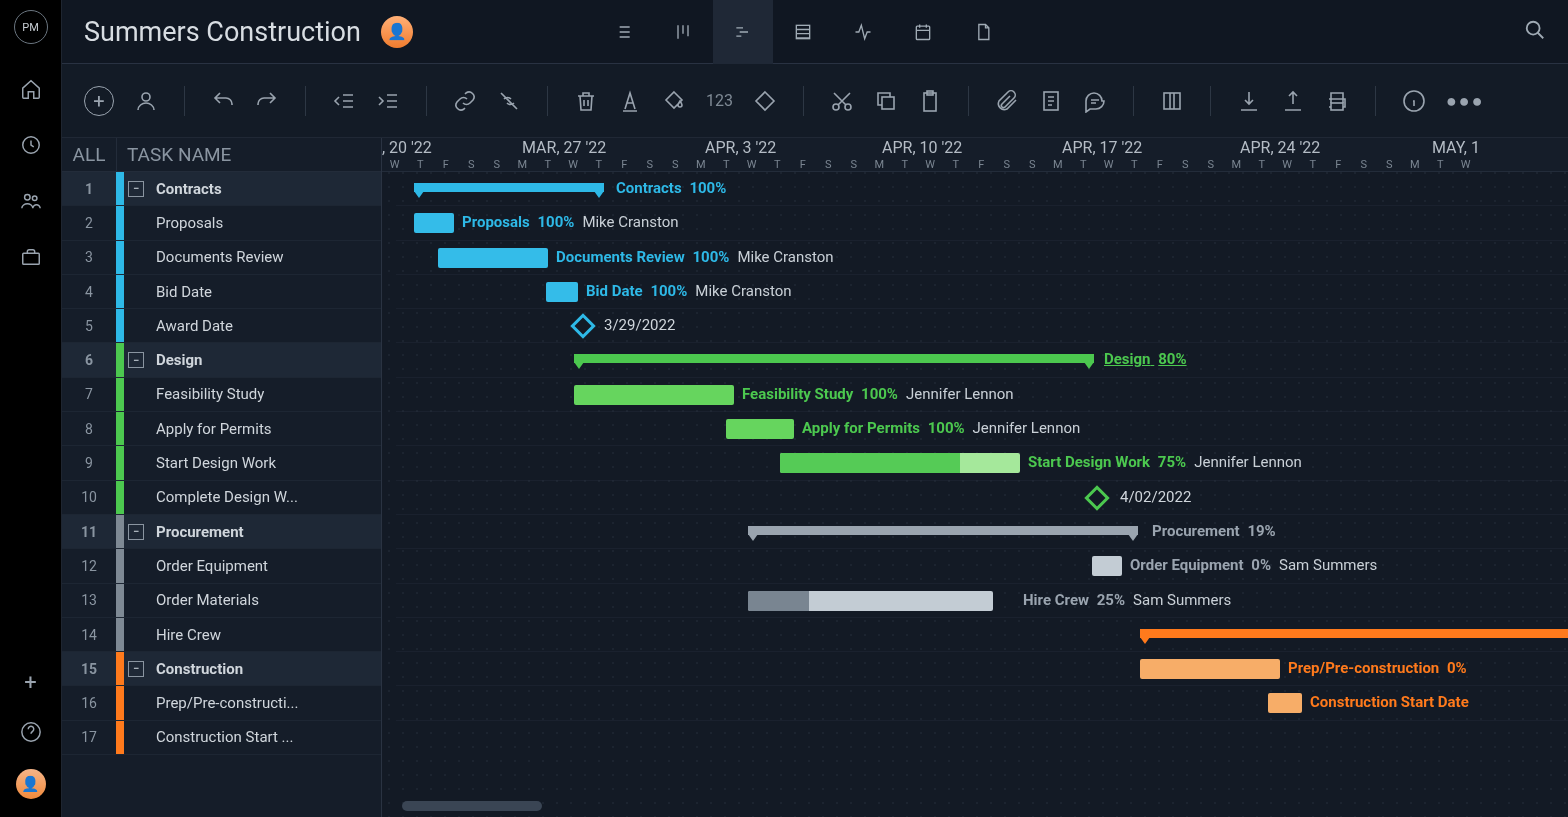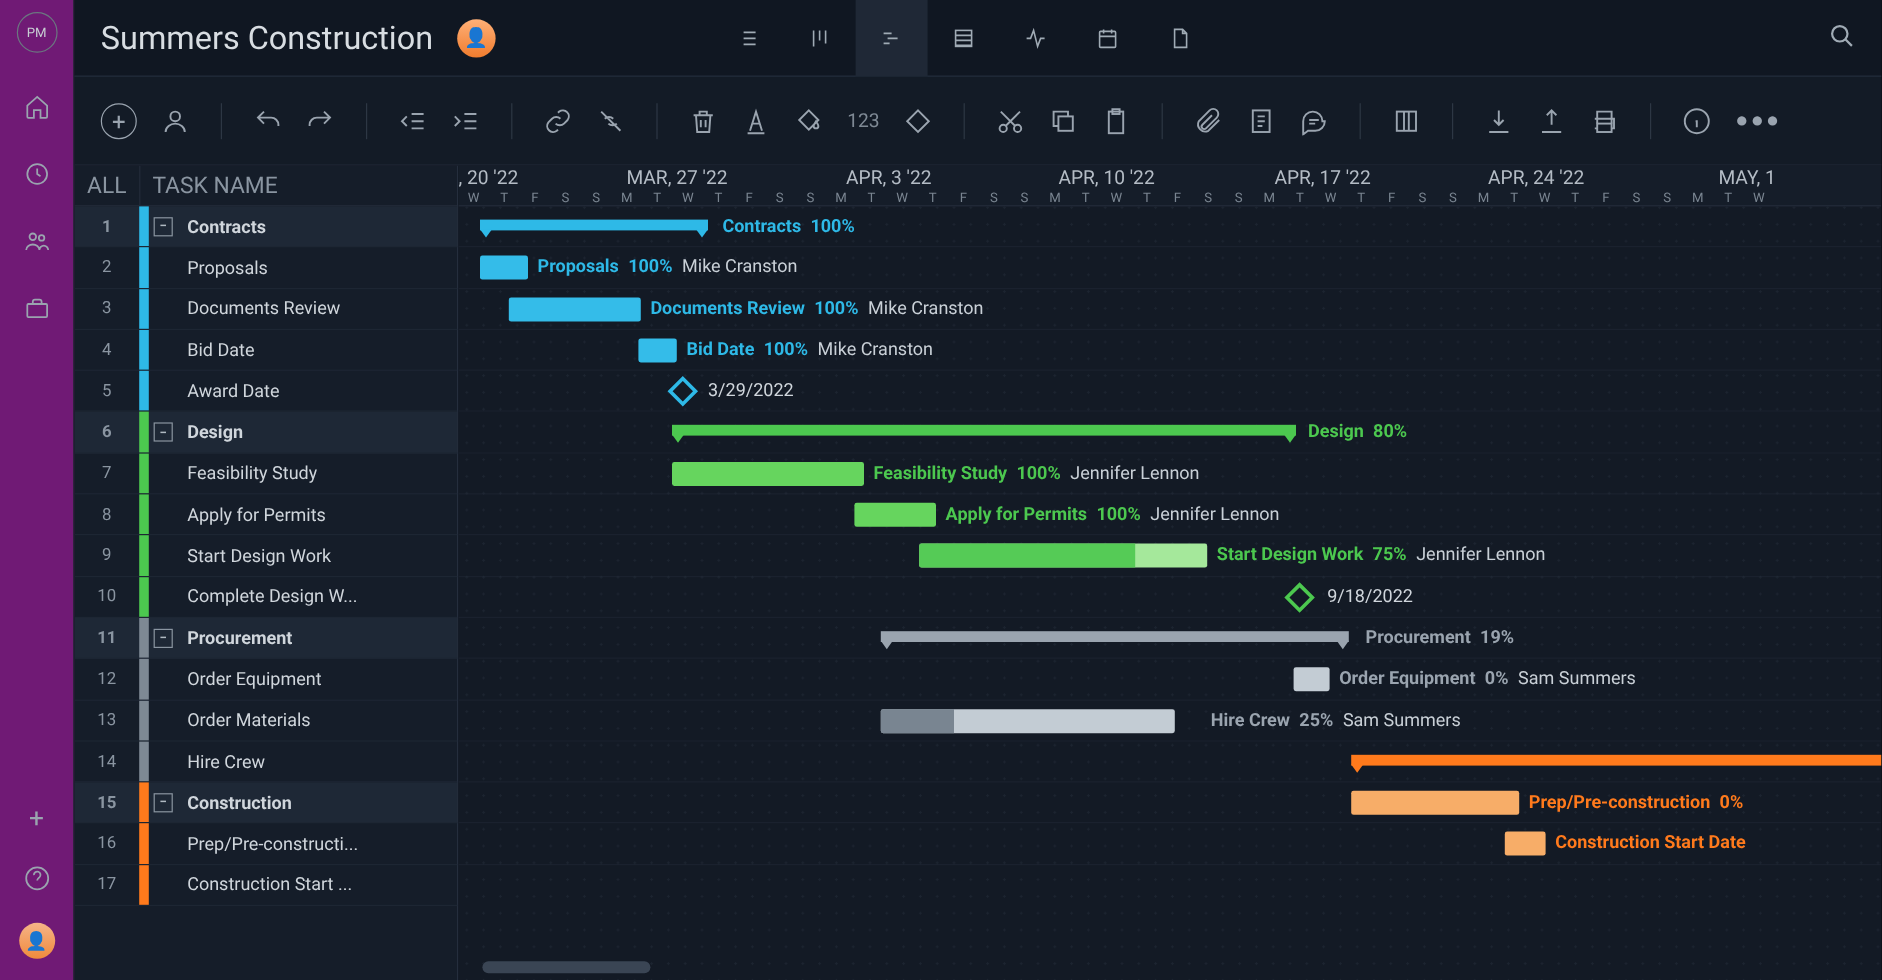--- a/index.html
+++ b/index.html
@@ -1,20 +1,20 @@
 <!DOCTYPE html>
 <html><head>
 <meta charset="utf-8">
 <style>
 * { margin: 0; padding: 0; box-sizing: border-box; }
 html, body { width: 1568px; height: 817px; overflow: hidden; font-family: -apple-system, "Segoe UI", Roboto, sans-serif; background: #0d1117; color: #c7cdd3; }
 .app { display: flex; height: 100%; }
 
 
-.rail { width: 62px; background: #701a75; border-right: 1px solid #1e2530; display: flex; flex-direction: column; align-items: center; padding-top: 10px; gap: 34px; }
+.rail { width: 62px; background: #000000; border-right: 1px solid #1e2530; display: flex; flex-direction: column; align-items: center; padding-top: 10px; gap: 34px; }
 .rail-top { display:flex; flex-direction:column; align-items:center; gap:34px; }
 .rail-bottom { margin-top:auto; display:flex; flex-direction:column; align-items:center; gap:26px; padding-bottom:18px;}
 .rail svg { width:22px; height:22px; stroke:#9aa4af; fill:none; stroke-width:1.6; }
 .rail .logo { width:34px; height:34px; border-radius:50%; border:1.5px solid #6b7680; display:flex; align-items:center; justify-content:center; font-size:11px; color:#c7cdd3; }
 .rail .avatar { width:30px; height:30px; border-radius:50%; background: linear-gradient(#f5b488,#f08a3c); display:flex; align-items:center; justify-content:center; font-size:15px;}
 .rail .plus { font-size:22px; color:#9aa4af; }
 
 
 .main { flex:1; display:flex; flex-direction:column; }
 
@@ -51,21 +51,21 @@
 .row .txt{ padding-left:6px; color:#d0d6dc; white-space:nowrap; overflow:hidden; text-overflow:ellipsis; max-width:210px;}
 .row.child .txt{ padding-left:32px; color:#d0d6dc; font-weight:400;}
 
 
 .gantt { flex:1; position:relative; background:#131a25; background-image:radial-gradient(#1c2430 1px, transparent 1px); background-size:14px 14px; overflow:hidden;}
 .timeline { height:34px; border-bottom:1px solid #232c3a; position:relative; background:#151d29;}
 .timeline .maj { position:absolute; top:0; font-size:16px; color:#b4bcc5; }
 .timeline .daysrow { position:absolute; bottom:0; left:0; right:0; display:flex;}
 .timeline .day { width:25.5px; text-align:center; font-size:11px; color:#7a8591;}
 .bars { position:relative; }
-.barrow { height:34.3px; position:relative; border-bottom:1px solid rgba(40,50,64,.35);}
+.barrow { height:34.3px; position:relative; border-bottom:1px solid rgba(40,50,64,.35);margin-left:14px;}
 .bar { position:absolute; height:20px; top:7px; border-radius:2px;}
 .bar.summary{ height:9px; top:11px; border-radius:0;}
 .bar.summary::before,.bar.summary::after{content:"";position:absolute;bottom:-6px;width:0;height:0;border-top:7px solid currentColor;border-left:5px solid transparent;border-right:5px solid transparent;}
 .bar.summary::before{left:0;} .bar.summary::after{right:0;}
 .bar .prog{ position:absolute; left:0; top:0; height:100%; border-radius:2px 0 0 2px; opacity:.9;}
 .diamond{position:absolute;width:18px;height:18px;top:8px;transform:rotate(45deg);border:3px solid; background:#131a25;}
 .lbl { position:absolute; top:7px; font-size:15px; white-space:nowrap; }
 .lbl .nm{ font-weight:700; }
 .lbl .pct{ font-weight:700; margin-left:4px;}
 .lbl .who{ color:#c9d0d7; margin-left:8px; font-weight:400;}
@@ -428,39 +428,39 @@
             <div class="barrow">
               <div class="bar" style="left: 150px; width: 32px; background: rgb(52, 188, 233);"></div>
               <div class="lbl cyan" style="left: 190px;"><span class="nm">Bid Date</span> <span class="pct">100%</span><span class="who">Mike Cranston</span></div>
             </div>
             <div class="barrow">
               <div class="diamond" style="left: 178px; border-color: rgb(46, 185, 231);"></div>
               <div class="lbl" style="left: 208px; color: rgb(208, 214, 220);">3/29/2022</div>
             </div>
             <div class="barrow">
               <div class="bar summary" style="left: 178px; width: 520px; background: rgb(76, 200, 79); color: rgb(76, 200, 79);"></div>
-              <div class="lbl green" style="left: 708px;"><span class="nm">Design</span> <span class="pct">80%</span></div>
+              <div class="lbl green" style="left: 708px; text-decoration: underline;"><span class="nm">Design</span> <span class="pct">80%</span></div>
             </div>
             <div class="barrow">
               <div class="bar" style="left: 178px; width: 160px; background: rgb(102, 213, 94);"></div>
               <div class="lbl green" style="left: 346px;"><span class="nm">Feasibility Study</span> <span class="pct">100%</span><span class="who">Jennifer Lennon</span></div>
             </div>
             <div class="barrow">
               <div class="bar" style="left: 330px; width: 68px; background: rgb(102, 213, 94);"></div>
               <div class="lbl green" style="left: 406px;"><span class="nm">Apply for Permits</span> <span class="pct">100%</span><span class="who">Jennifer Lennon</span></div>
             </div>
             <div class="barrow">
               <div class="bar" style="left: 384px; width: 240px; background: rgb(165, 232, 155);">
                 <div class="prog" style="width: 75%; background: rgb(76, 200, 79);"></div>
               </div>
               <div class="lbl green" style="left: 632px;"><span class="nm">Start Design Work</span> <span class="pct">75%</span><span class="who">Jennifer Lennon</span></div>
             </div>
             <div class="barrow">
               <div class="diamond" style="left: 692px; border-color: rgb(76, 200, 79);"></div>
-              <div class="lbl" style="left: 724px; color: rgb(208, 214, 220);">9/18/2022</div>
+              <div class="lbl" style="left: 724px; color: rgb(208, 214, 220);">4/02/2022</div>
             </div>
             <div class="barrow">
               <div class="bar summary" style="left: 352px; width: 390px; background: rgb(154, 164, 175); color: rgb(154, 164, 175);"></div>
               <div class="lbl grey" style="left: 756px;"><span class="nm">Procurement</span> <span class="pct">19%</span></div>
             </div>
             <div class="barrow">
               <div class="bar" style="left: 696px; width: 30px; background: rgb(195, 204, 212);"></div>
               <div class="lbl grey" style="left: 734px;"><span class="nm">Order Equipment</span> <span class="pct">0%</span><span class="who">Sam Summers</span></div>
             </div>
             <div class="barrow">

